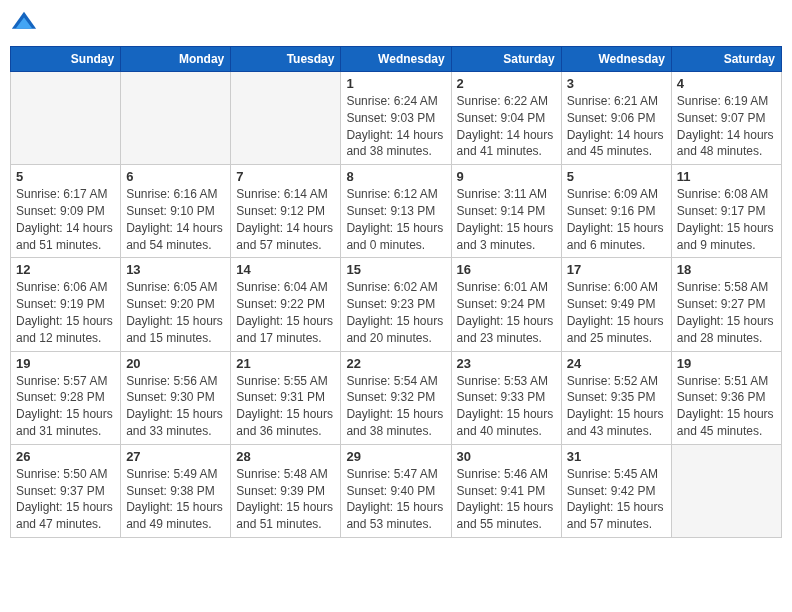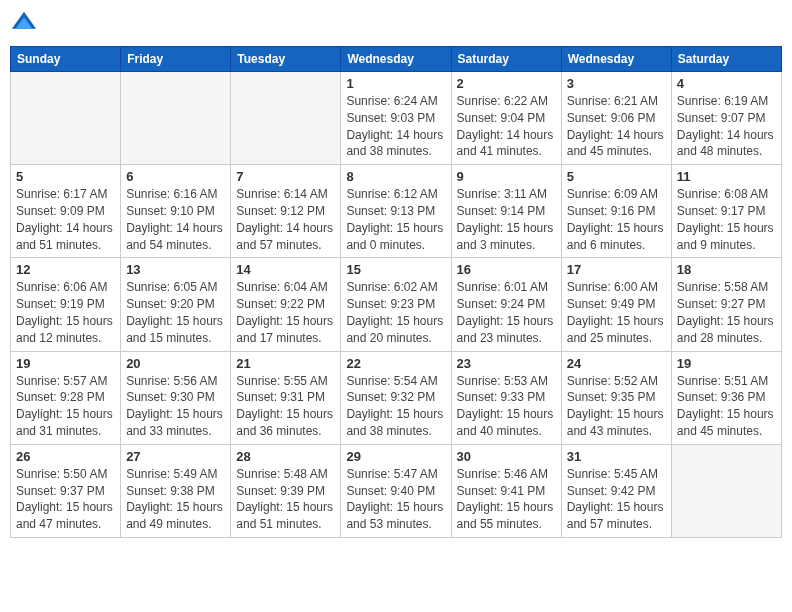--- a/index.html
+++ b/index.html
@@ -48,21 +48,21 @@
       color: #555;
     }
     table {
       width: 100%;
       border-collapse: collapse;
       table-layout: fixed;
     }
     thead th {
       background-color: #1565c0;
       color: #fff;
-      text-align: left;
+      text-align: right;
       padding: 5px 6px;
       font-size: 12px;
       font-weight: bold;
       border: 1px solid #0d47a1;
     }
     td {
       border: 1px solid #ccc;
       vertical-align: top;
       padding: 4px 5px;
       font-size: 10.5px;
@@ -101,21 +101,21 @@
   <div class="title-area">
     <div class="month-year"></div>
     <div class="location"></div>
   </div>
 </div>
 
 <table>
   <thead>
     <tr id="weekday-header">
         <th>Sunday</th>
-        <th>Friday</th>
+        <th>Monday</th>
         <th>Tuesday</th>
         <th>Wednesday</th>
         <th>Saturday</th>
         <th>Wednesday</th>
         <th>Saturday</th>
       </tr>
   </thead>
   <tbody id="calendar-body">
       <tr>
         <td class="empty"></td>

